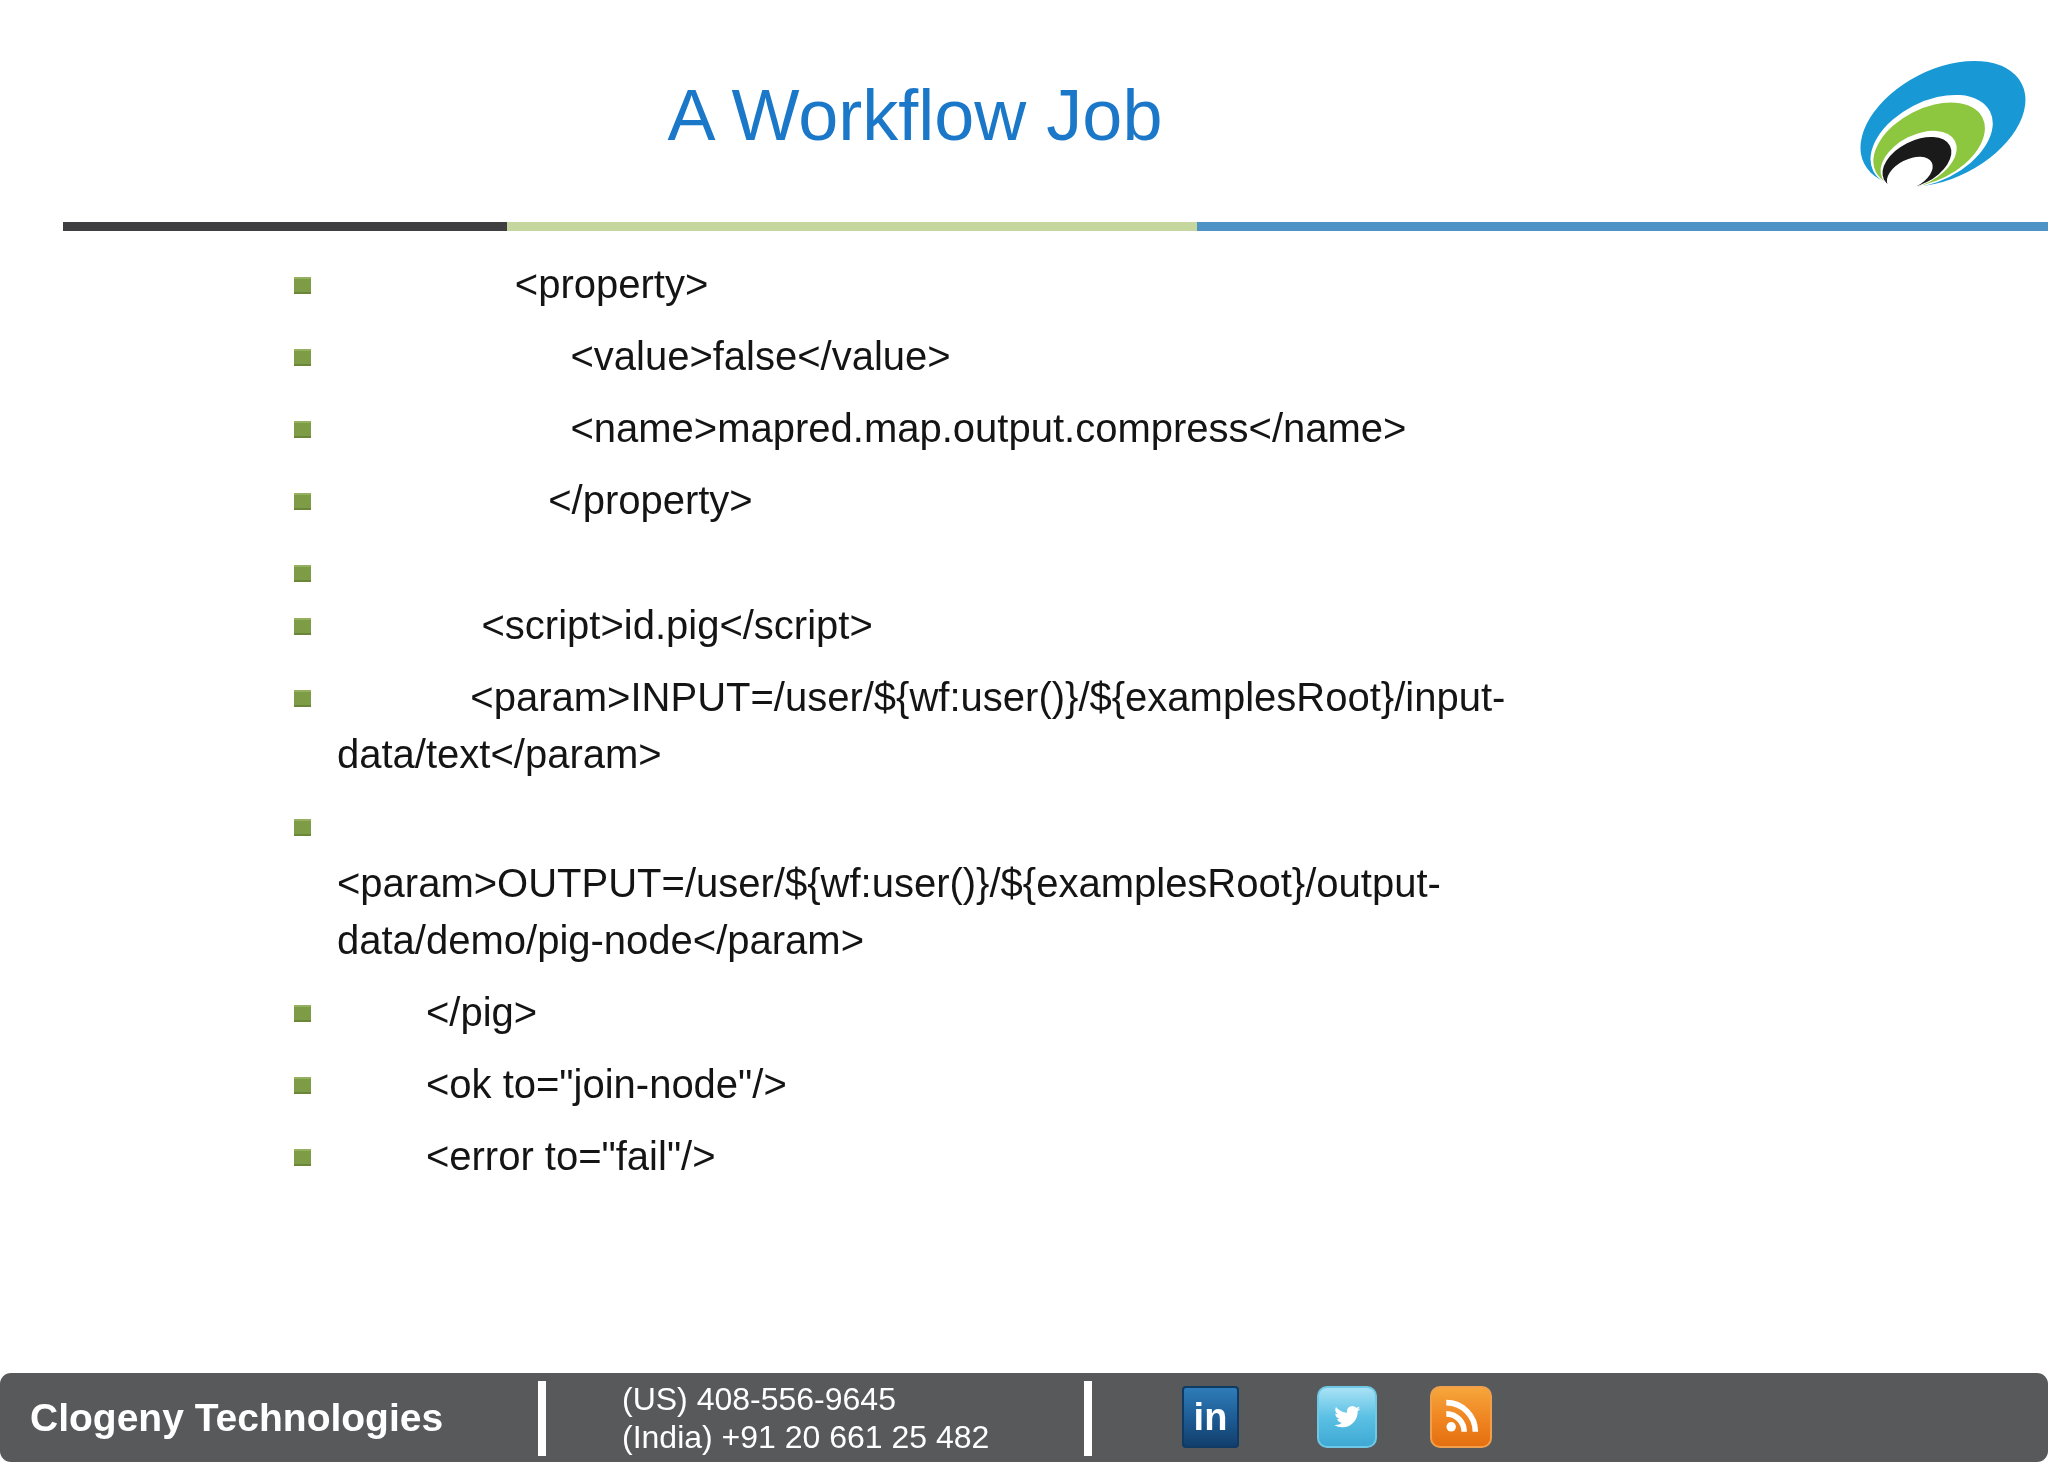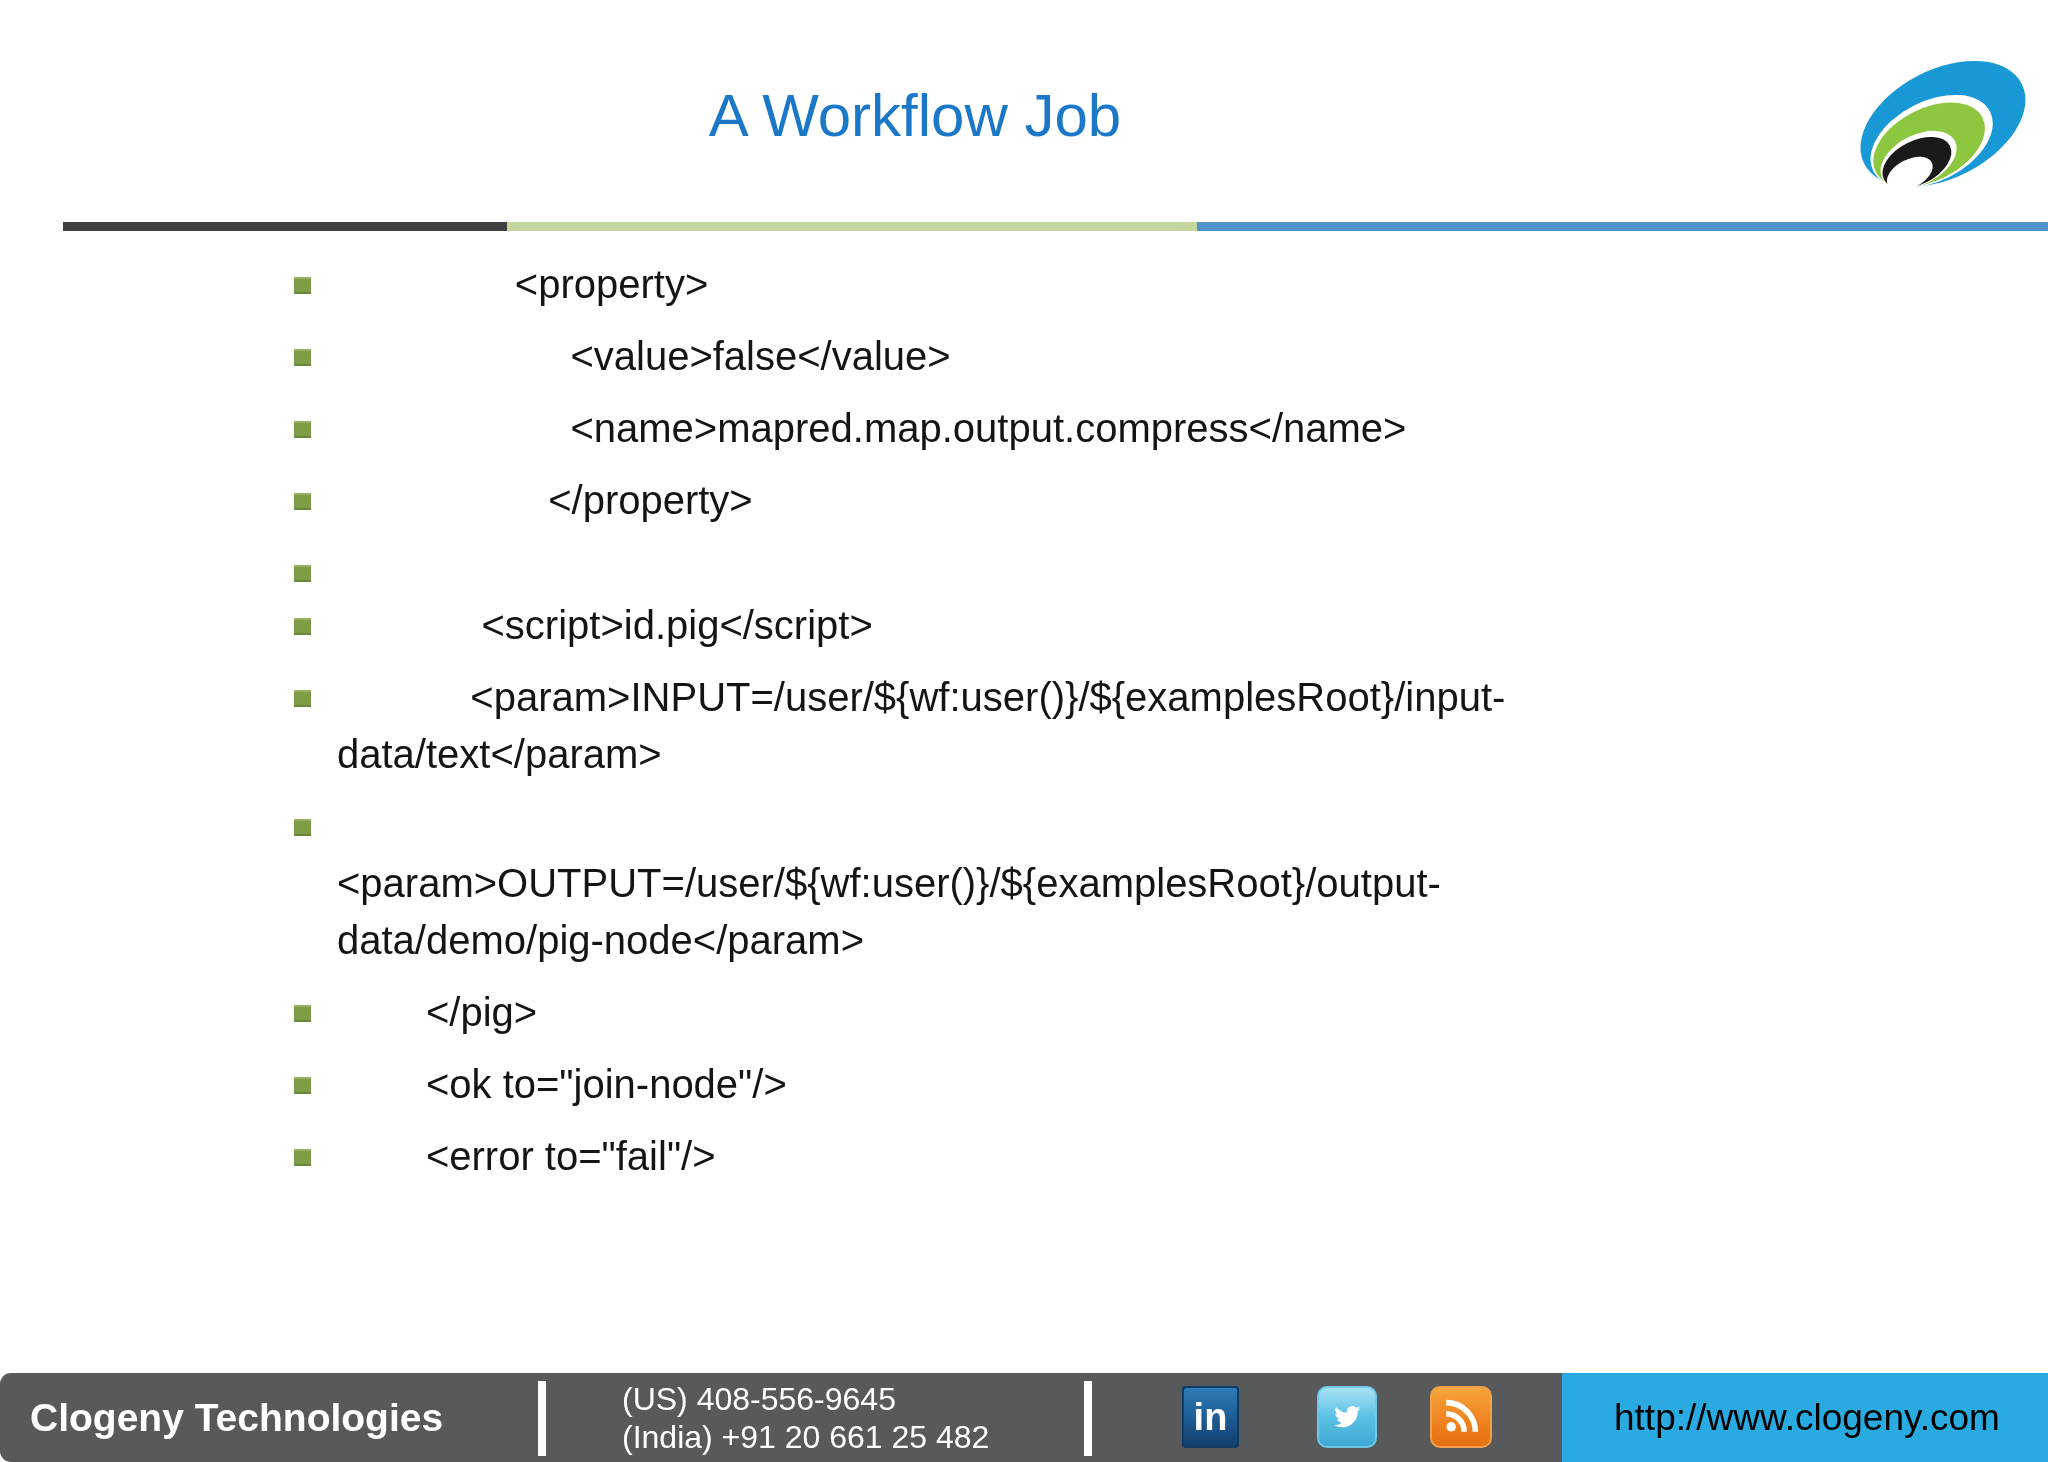--- a/index.html
+++ b/index.html
@@ -10,21 +10,21 @@
     overflow:hidden;
     font-family:"Liberation Sans", sans-serif;
   }
   
   .title-wrap{
     position:absolute;top:40px;left:0;width:1830px;height:150px;
     display:flex;align-items:center;justify-content:center;
   }
   .title{
     margin:0;
-    font-size:60px;font-weight:300;
+    font-size:72px;font-weight:300;
     color:#1b78c8;
     letter-spacing:0px;
     font-family:"Liberation Sans", sans-serif;
   }
   
   .logo{
     position:absolute;top:52px;right:6px;width:198px;height:152px;
   }
   
   .divider{
@@ -207,18 +207,15 @@
     </div>
 
     <div class="social-icon icon-rss">
       <svg viewBox="0 0 24 24" aria-hidden="true">
         <circle cx="6.4" cy="17.6" r="2.7" fill="#ffffff"></circle>
         <path d="M3.6 10.2a10.2 10.2 0 0 1 10.2 10.2" stroke="#ffffff" stroke-width="3.2" fill="none"></path>
         <path d="M3.6 3.8a16.6 16.6 0 0 1 16.6 16.6" stroke="#ffffff" stroke-width="3.2" fill="none"></path>
       </svg>
     </div>
 
-    <div class="website-box">
-      <span>http://www.clogeny.com</span>
-    </div>
   </div>
 
 </div>
 
 </body></html>

